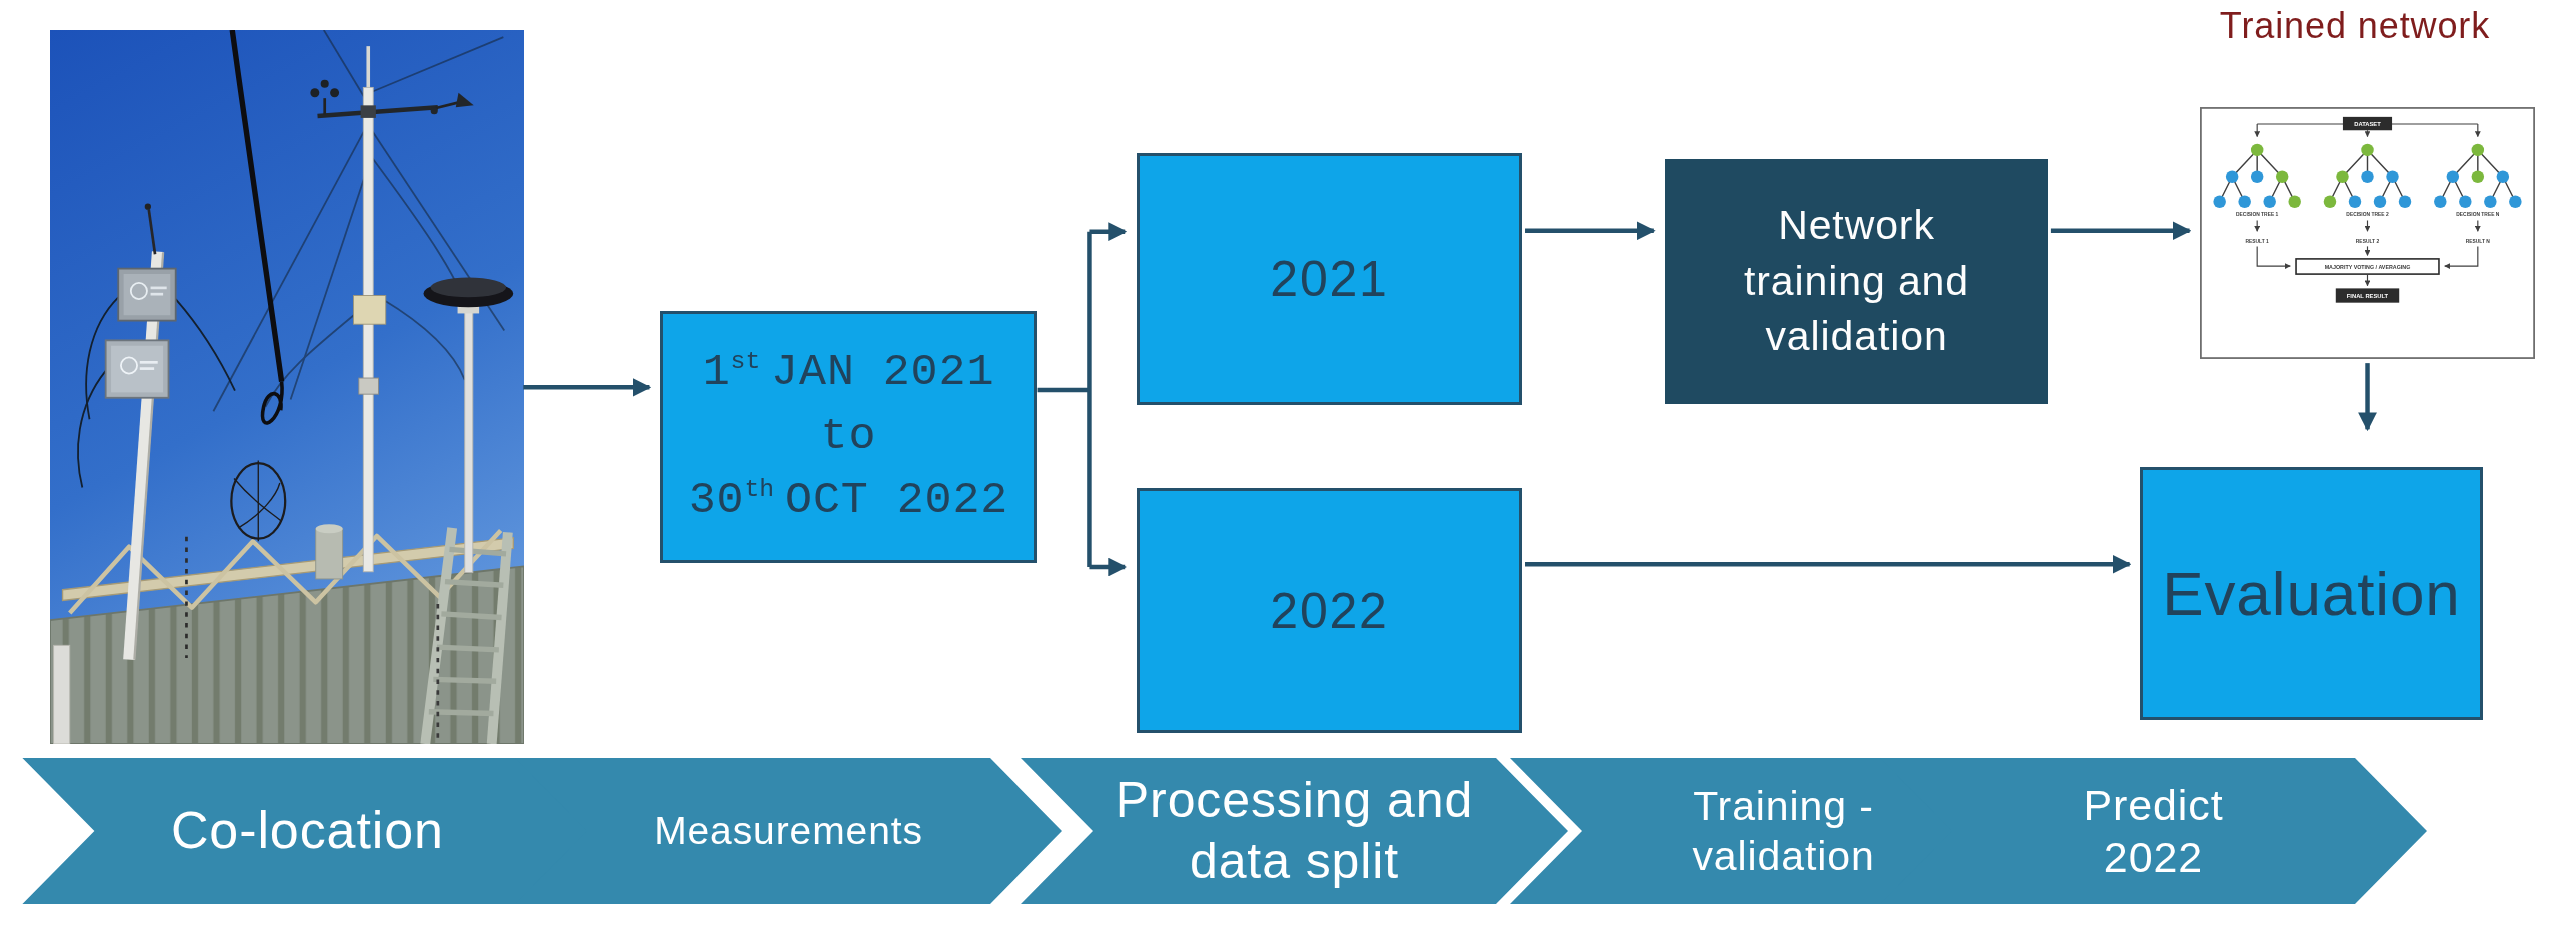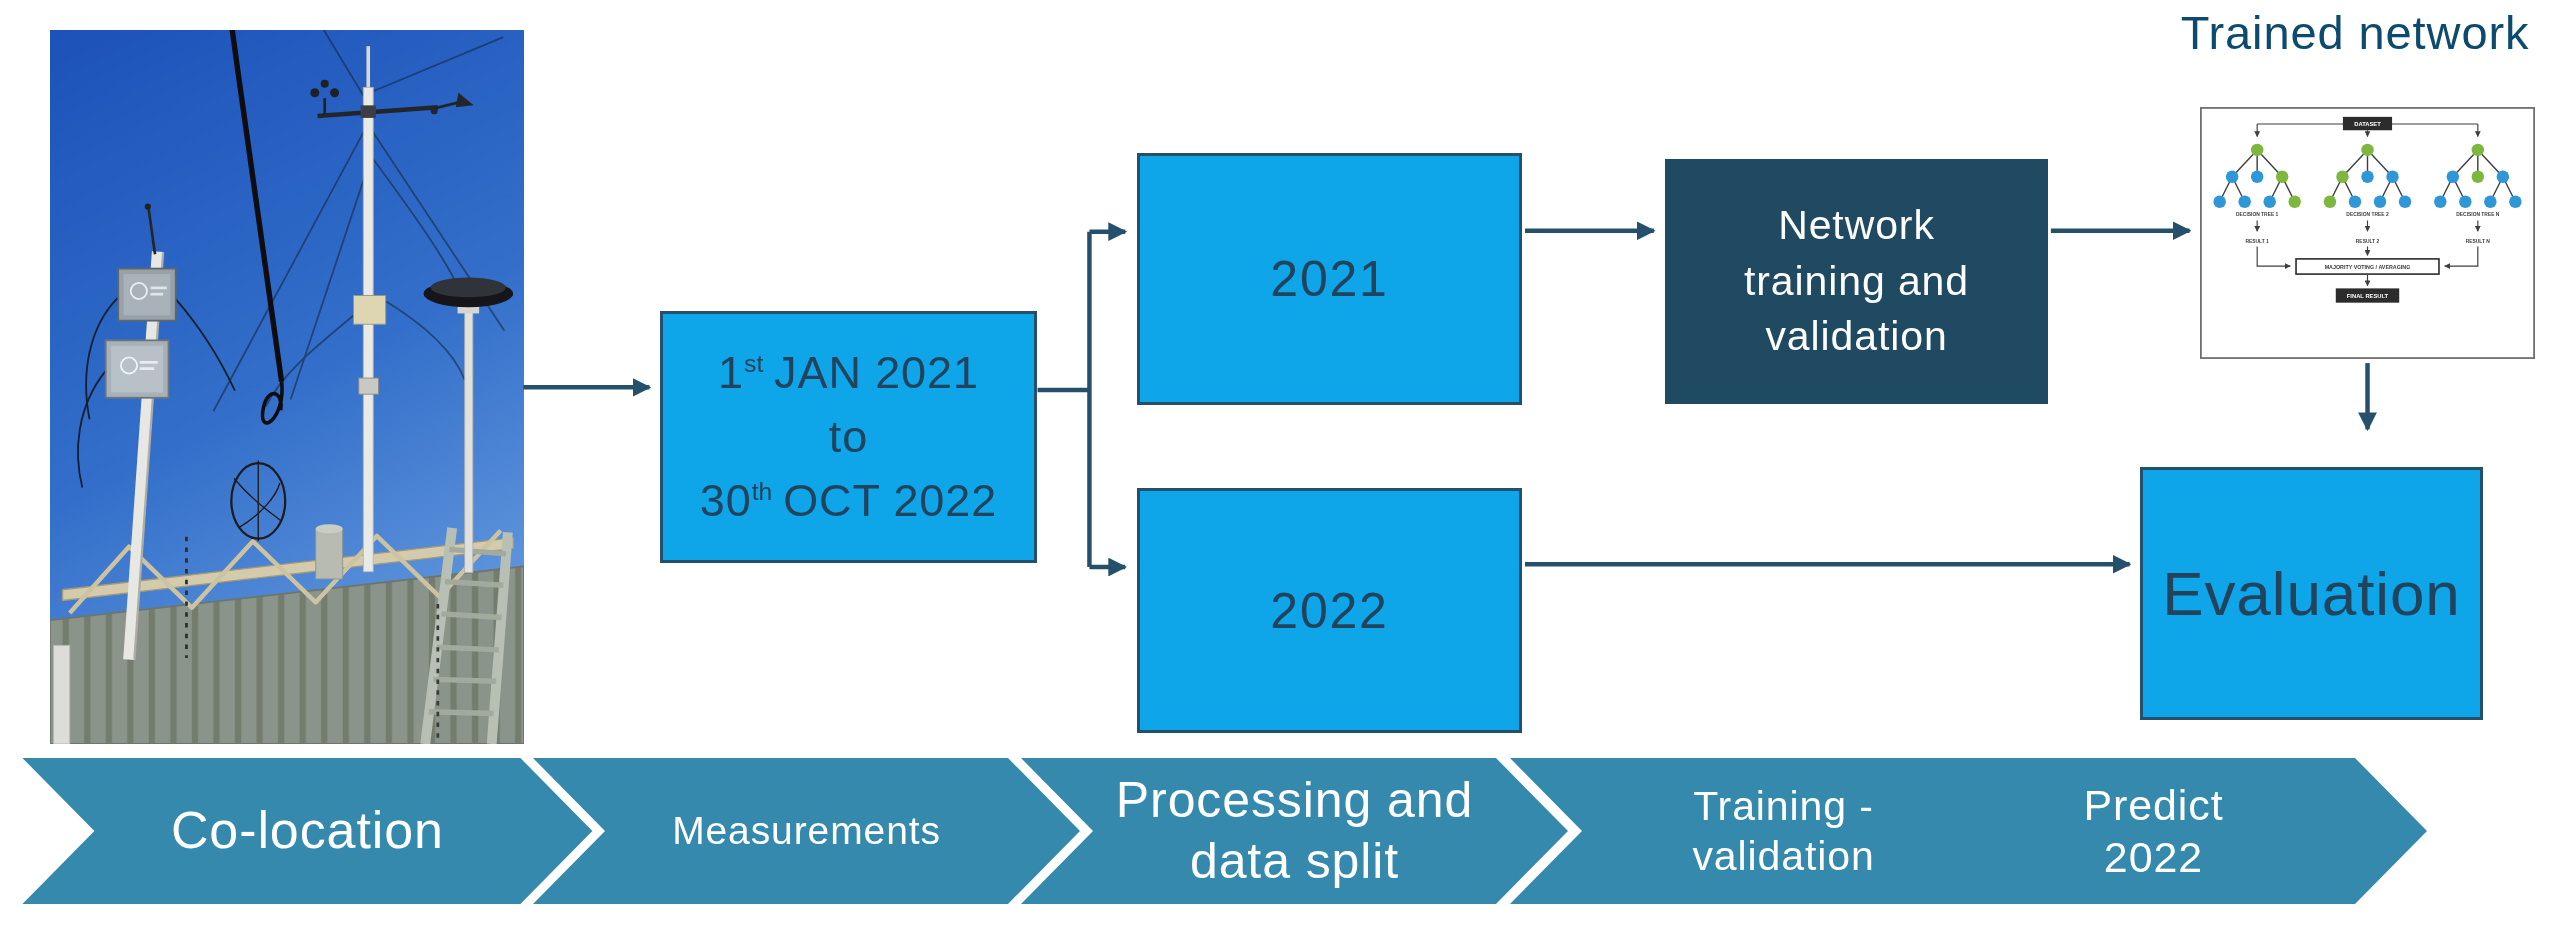--- a/index.html
+++ b/index.html
@@ -6,51 +6,51 @@
   #canvas{
     position:relative;width:2576px;height:940px;background:#ffffff;
     font-family:"Liberation Sans",sans-serif;overflow:hidden;
   }
   
   .fbox{
     position:absolute;display:flex;flex-direction:column;align-items:center;justify-content:center;
     text-align:center;box-sizing:border-box;margin-top:47px;
   }
   .outline{border:3.6px solid #24506b;background:#0ea5e9;color:#21435c;}
-  #date-box{left:660px;top:264px;width:377px;height:252px;font-size:45px;line-height:1.42;letter-spacing:0.9px;}
+  #date-box{left:660px;top:264px;width:377px;height:252px;font-size:45px;line-height:1.42;letter-spacing:0.9px;font-family:Liberation Mono, monospace;}
   #date-box sup{font-size:0.55em;vertical-align:super;letter-spacing:0;}
   #date-box .rest{margin-left:0.24em;}
   #box-2021{left:1137px;top:106px;width:385px;height:252px;font-size:50px;letter-spacing:1.8px;}
   #box-2022{left:1137px;top:441px;width:385px;height:245px;font-size:50px;letter-spacing:1.8px;}
   #network-box{
     left:1665px;top:112px;width:383px;height:245px;background:#1f4a61;color:#fdfdfd;
     font-size:41px;line-height:1.35;letter-spacing:0.9px;
   }
   #evaluation-box{left:2140px;top:420px;width:343px;height:253px;font-size:62px;letter-spacing:0.9px;}
   #trained-title{
     position:absolute;left:2145px;top:5.4px;width:420px;text-align:center;
-    font-size:47px;color:#0c4a6e;letter-spacing:0.9px;
+    font-size:36px;color:#7f1d1d;letter-spacing:0.9px;
   }
   
   #figure-wrap{position:absolute;left:2200px;top:107px;width:335px;height:252px;}
   #photo-wrap{position:absolute;left:50px;top:30px;width:474px;height:714px;}
   #photo-wrap svg,#figure-wrap svg{display:block;width:100%;height:100%;}
   
   #connectors{position:absolute;left:0;top:0;width:2576px;height:940px;pointer-events:none;}
   
   #banner{position:absolute;left:0;top:758px;width:2576px;height:146px;text-decoration:underline;}
   .chev{
     position:absolute;top:0;height:146px;background:#3489ad;color:#ffffff;
     display:flex;flex-direction:column;align-items:center;justify-content:center;
     text-align:center;line-height:1.22;letter-spacing:0.9px;
     clip-path:polygon(0 0,calc(100% - 72px) 0,100% 50%,calc(100% - 72px) 100%,0 100%,72px 50%);
   }
   .chev .l2:empty{display:none;}
   #chev-0{left:22.4px;width:570px;font-size:52px;}
-  #chev-1{left:533px;width:547px;font-size:39px;}
+  #chev-1{left:515px;width:547px;font-size:39px;}
   #chev-2{left:1021px;width:547px;font-size:50px;}
   #chev-3{left:1510px;width:547px;font-size:41px;}
   #chev-4{left:1880px;width:547px;font-size:43px;}
   
   .fig-lab{font-family:"Liberation Sans",sans-serif;font-weight:700;fill:#3a3a3a;}
   .fig-white{font-family:"Liberation Sans",sans-serif;font-weight:700;fill:#ffffff;}
 </style>
 </head>
 <body>
 

